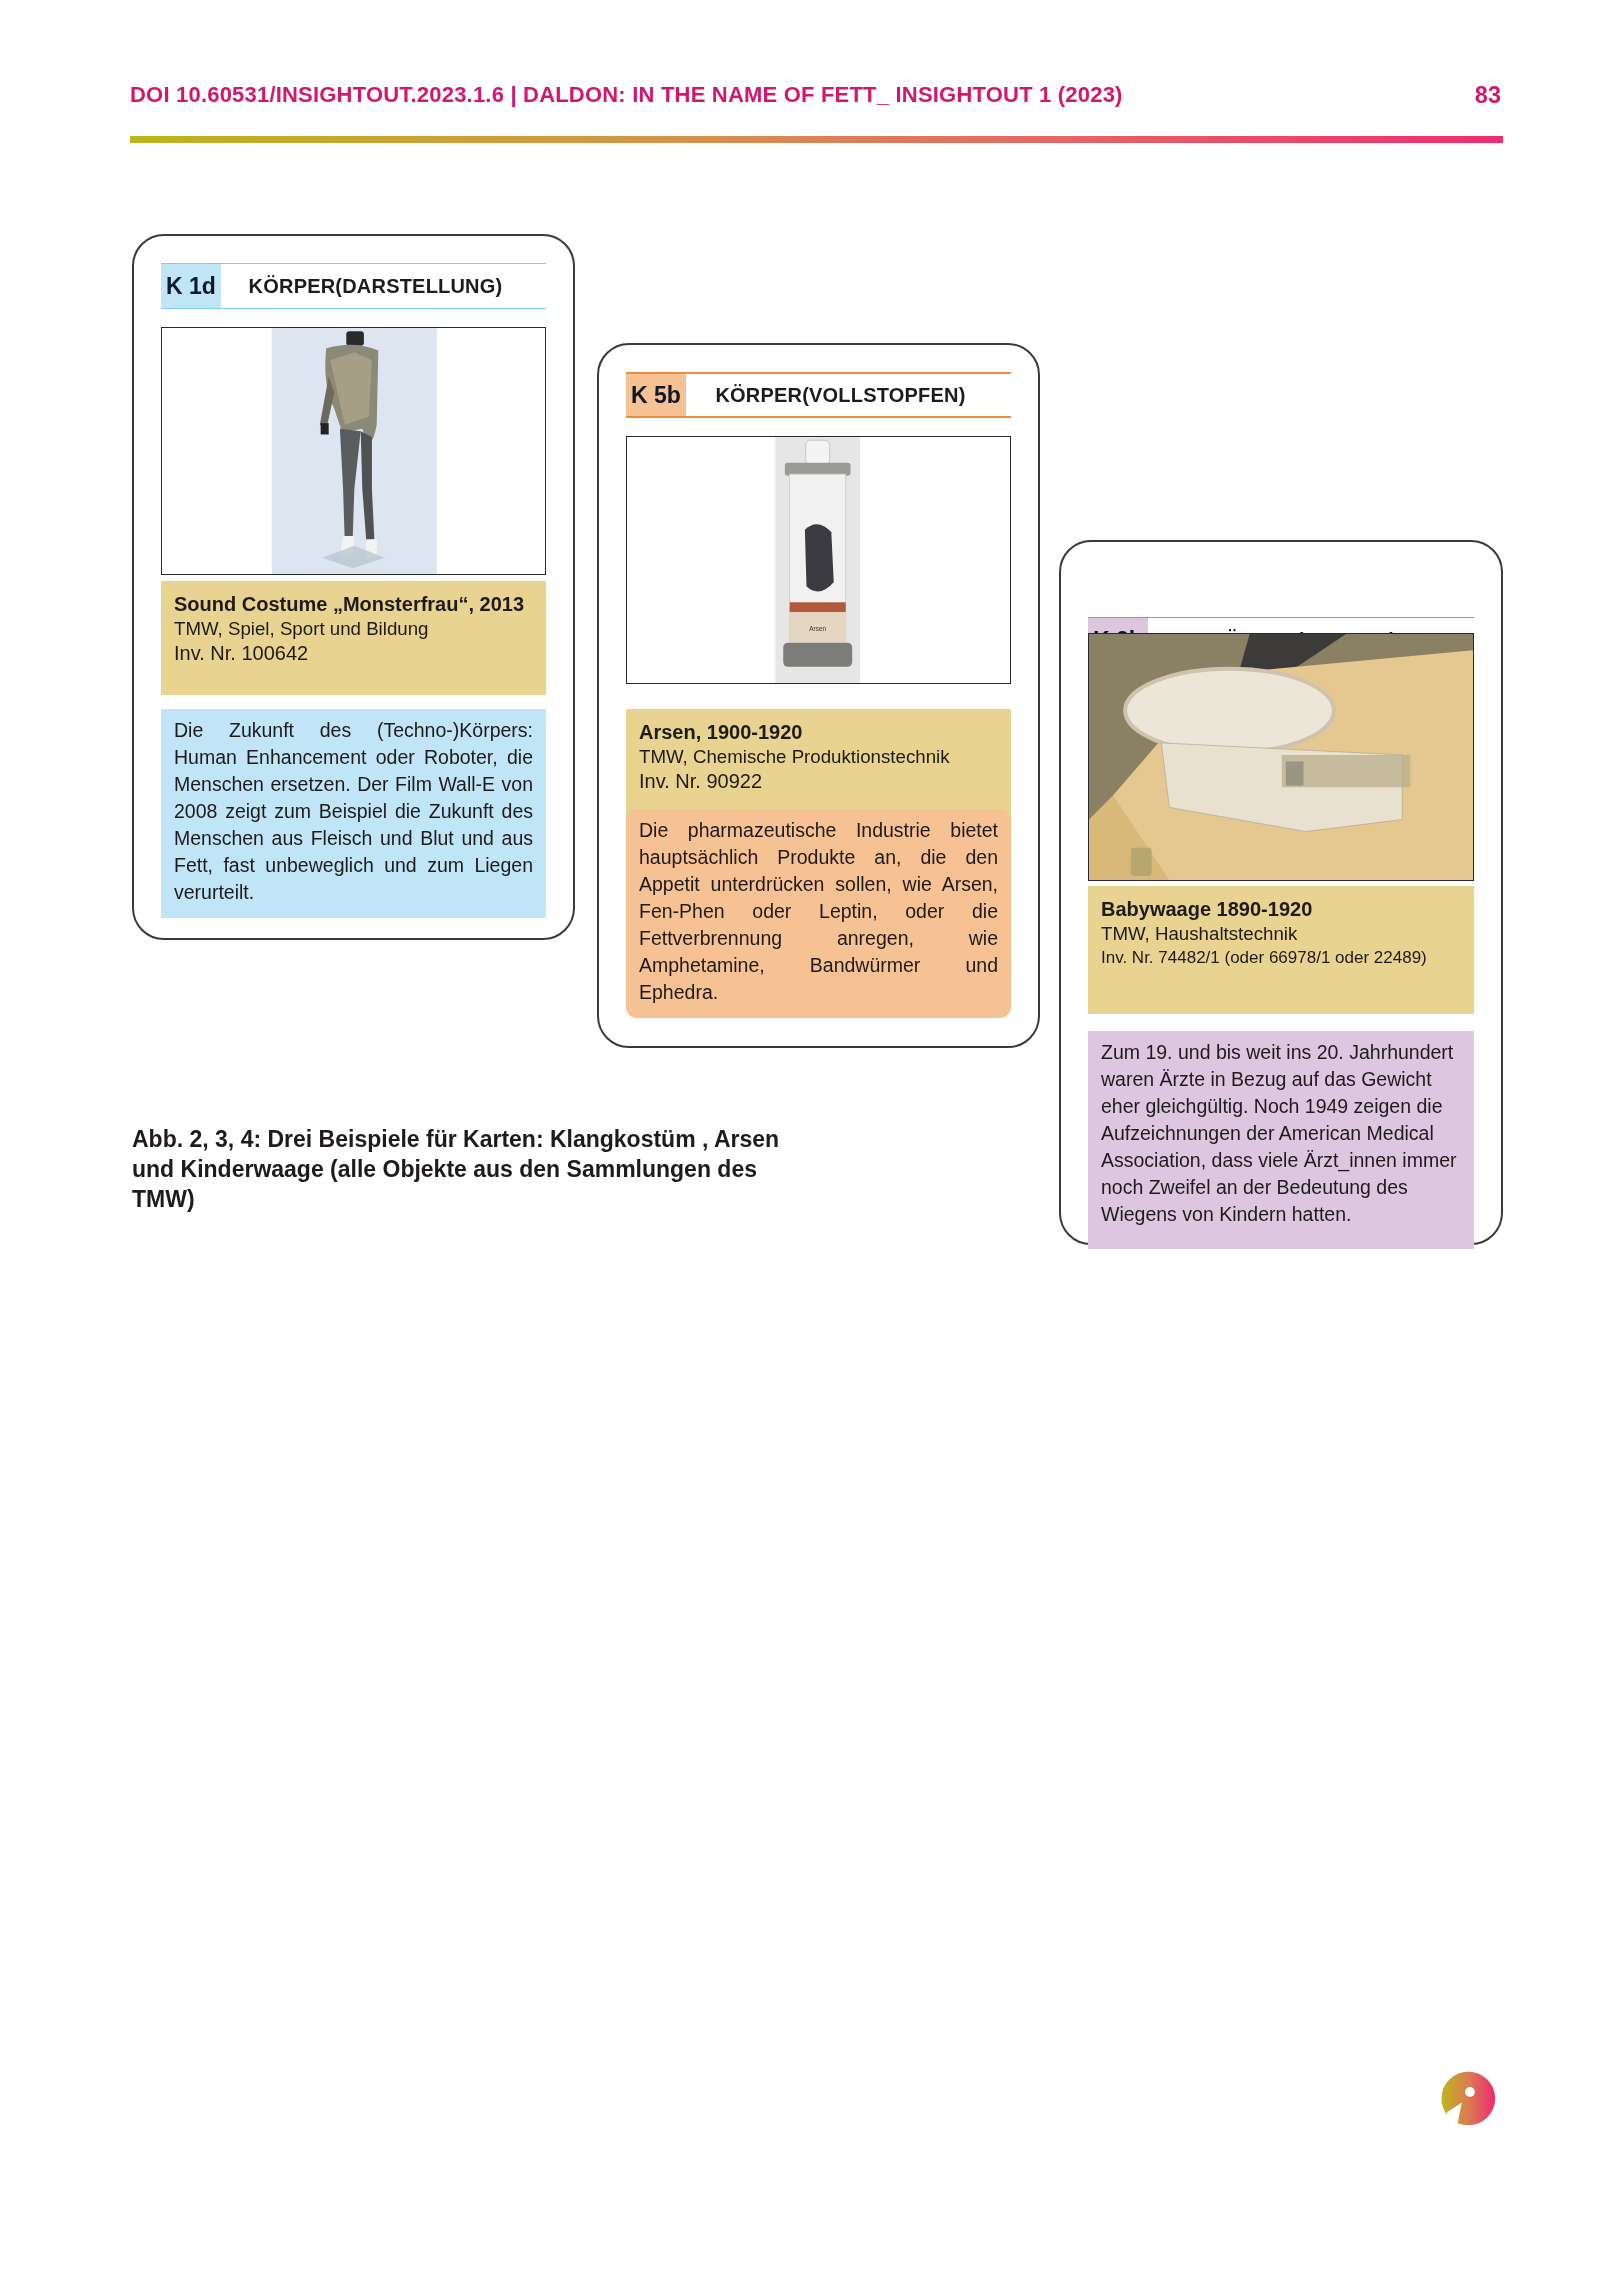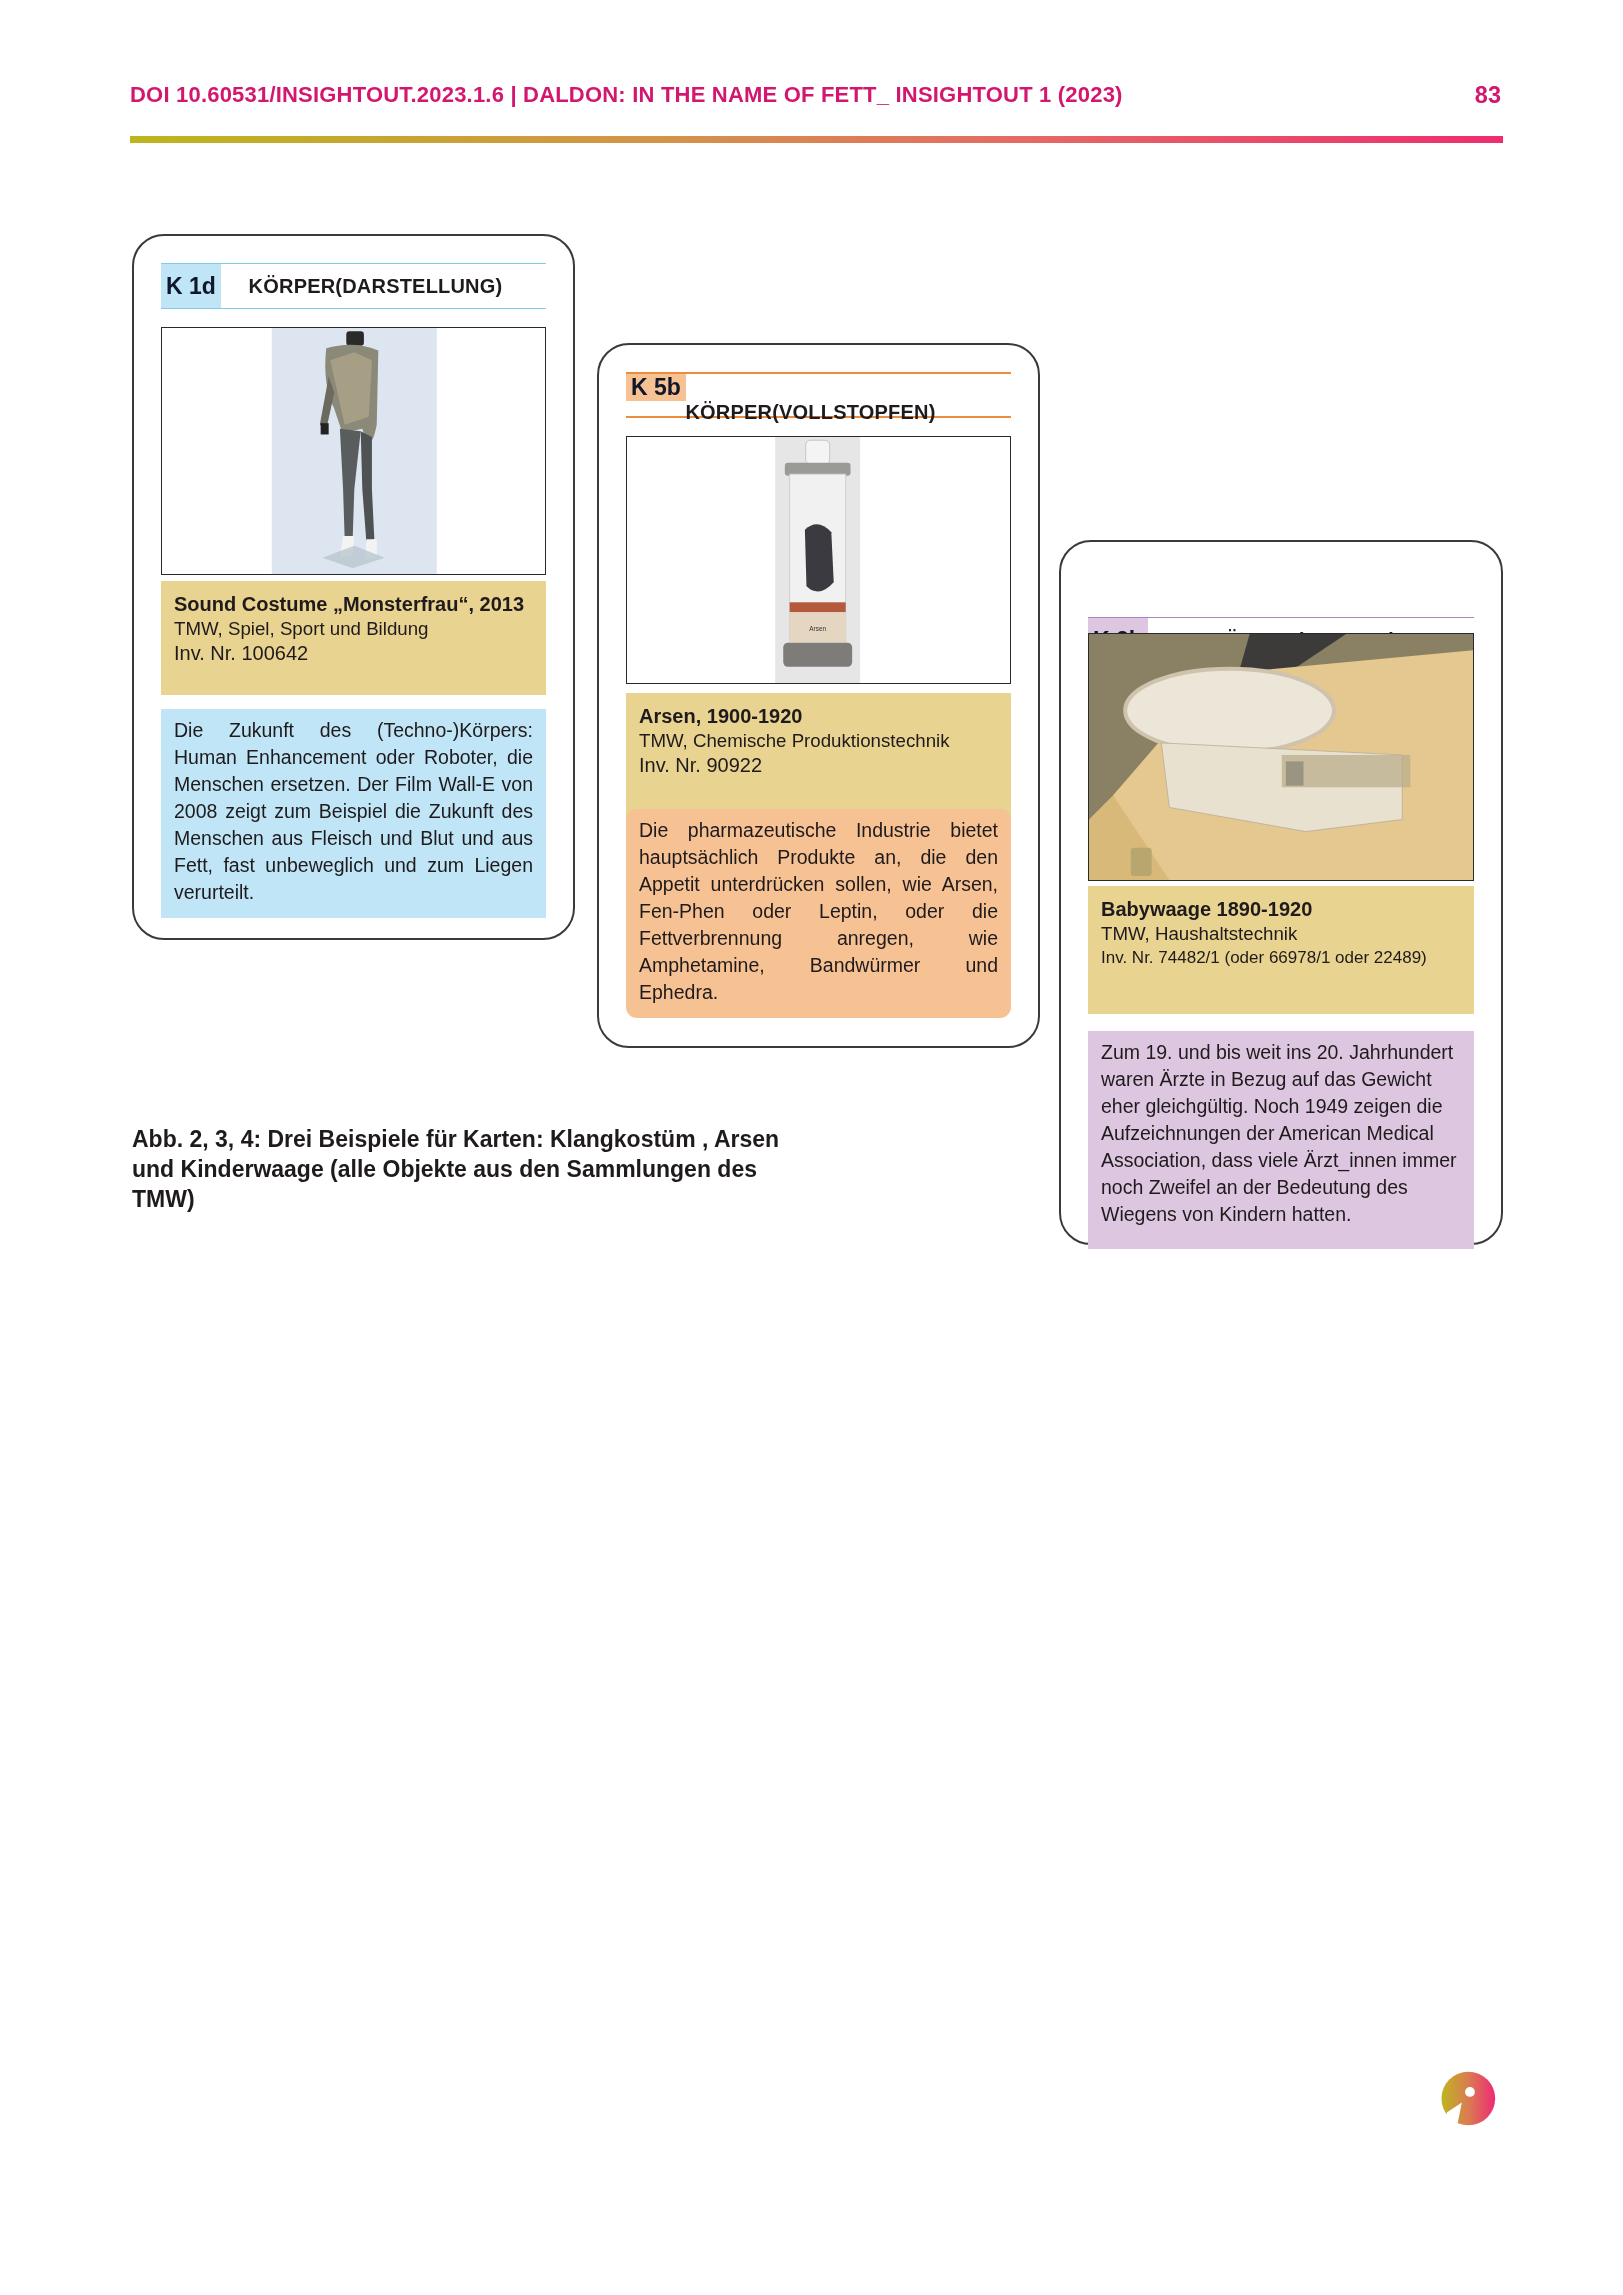--- a/index.html
+++ b/index.html
@@ -21,23 +21,23 @@
 
   
   #card1 { left:132px; top:234px; width:443px; height:706px; }
   #card1 .card-head { border-top:1.6px solid #7fcce8; border-bottom:1.6px solid #7fcce8; }
   #card1 .code { background:#bfe5f6; }
   #card1 .info { top:345px; height:114px; }
   #card1 .desc { top:473px; height:209px; background:#bfe5f6; }
 
   
   #card2 { left:597px; top:343px; width:443px; height:705px; }
-  #card2 .card-head { border-top:2.4px solid #ec8c3c; border-bottom:2.4px solid #ec8c3c;flex-direction:column; }
+  #card2 .card-head { border-top:2.4px solid #ec8c3c; border-bottom:2.4px solid #ec8c3c; }
   #card2 .code { background:#f6c193; }
-  #card2 .info { top:348px; height:132px; }
+  #card2 .info { top:364px; height:132px; }
   #card2 .desc { top:464px; height:209px; background:#f6c193;border-radius:11px; }
 
   
   #card3 { left:1059px; top:540px; width:444px; height:705px; }
   #card3 .card-head { border-top:1.6px solid #a588c0; border-bottom:1.6px solid #a588c0;margin-top:48px; }
   #card3 .code { background:#ddc6df; }
   #card3 .info { top:344px; height:128px; }
   #card3 .info .inv { font-size:17px; }
   #card3 .desc { top:461px; height:218px; background:#ddc6df; text-align:left;margin-top:28px; }
 

